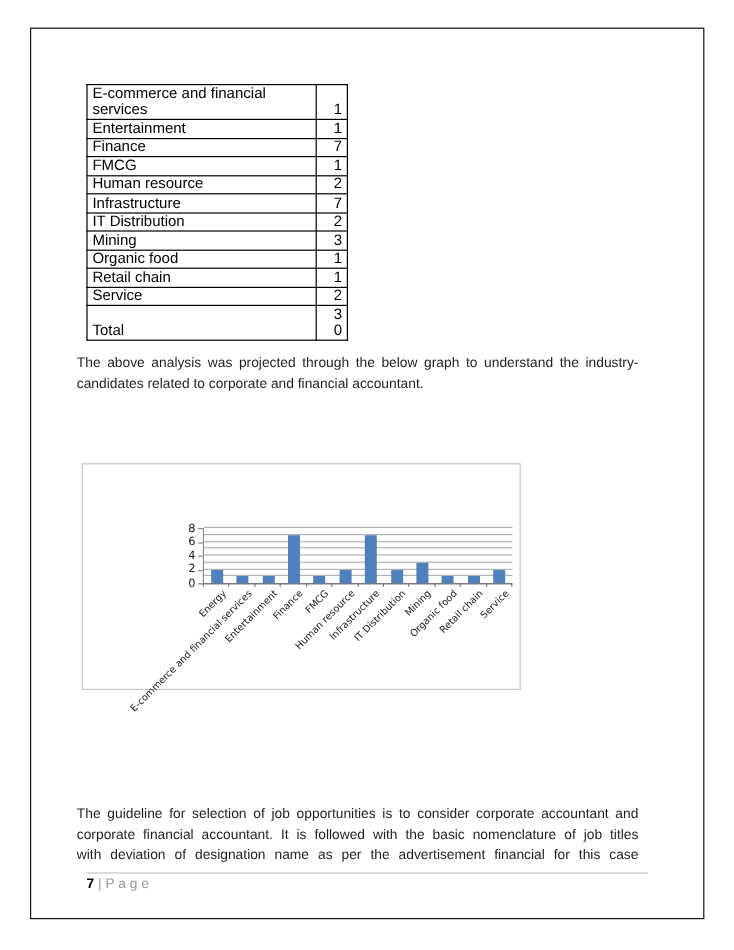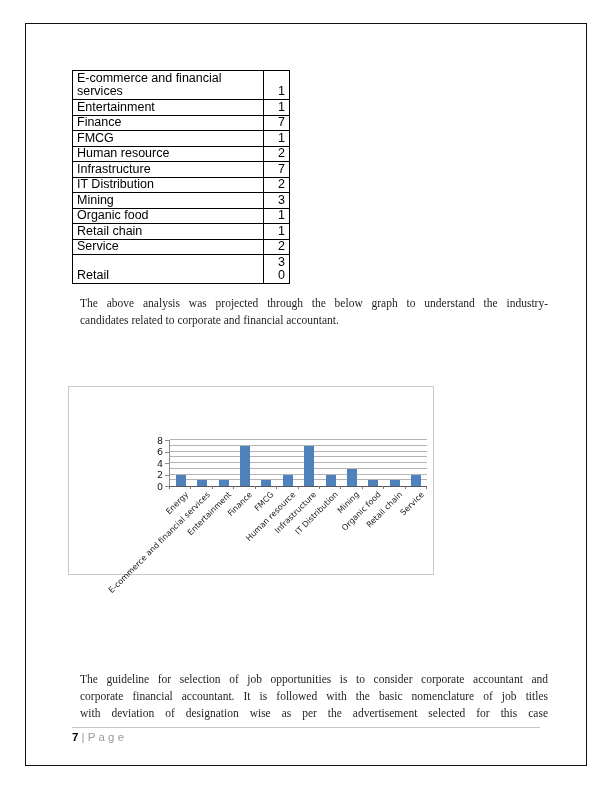--- a/index.html
+++ b/index.html
@@ -10,21 +10,21 @@
 
   
   table.counts{position:absolute;left:72px;top:70px;border-collapse:collapse;
         font-size:12.5px;line-height:13.5px;color:#000;}
   table.counts td{border:1px solid #000;padding:0.5px 4px;vertical-align:bottom;}
   td.cell-label{width:182px;}
   td.cell-num{width:17px;text-align:right;}
   .force-wrap{display:inline-block;width:7px;word-break:break-all;text-align:right;}
 
   
-  .para{position:absolute;left:80px;width:468px;font-size:11.5px;line-height:17.2px;color:#1f1f1f;font-family:Liberation Serif, serif;}
+  .para{position:absolute;left:64px;width:468px;font-size:11.5px;line-height:17.2px;color:#1f1f1f;}
   .para .jl{text-align:justify;text-align-last:justify;}
   .para .ll{text-align:left;}
 
   
   .chart{position:absolute;left:68px;top:386px;width:364px;height:187px;
         border:1px solid #c9c9c9;background:#fff;font-family:"DejaVu Sans",sans-serif;}
   .chart-title{position:absolute;left:16px;top:6px;width:354px;font-size:17px;font-weight:bold;
         line-height:21px;color:#1a1a1a;letter-spacing:-0.2px;}
   .plot{position:absolute;left:100px;top:53px;width:257px;height:46px;
         border-left:1px solid #8c8c8c;border-bottom:1px solid #595959;}
@@ -88,21 +88,21 @@
         </tr>
         <tr>
           <td class="cell-label">Retail chain</td>
           <td class="cell-num">1</td>
         </tr>
         <tr>
           <td class="cell-label">Service</td>
           <td class="cell-num">2</td>
         </tr>
         <tr>
-          <td class="cell-label">Retail</td>
+          <td class="cell-label">Total</td>
           <td class="cell-num"><span class="force-wrap">30</span></td>
         </tr>
       </tbody>
   </table>
 
   <div class="para" style="top:295px;">
     <div class="jl">The above analysis was projected through the below graph to understand the industry-</div>
     <div class="ll">candidates related to corporate and financial accountant.</div>
   </div>
 
@@ -165,21 +165,21 @@
         <div class="xlab" style="right: 56.5417px; top: 103px;">Organic food</div>
         <div class="xlab" style="right: 35.125px; top: 103px;">Retail chain</div>
         <div class="xlab" style="right: 13.7083px; top: 103px;">Service</div>
       </div>
   </div>
 
 
   <div class="para" style="top:671px;">
     <div class="jl">The guideline for selection of job opportunities is to consider corporate accountant and</div>
     <div class="jl">corporate financial accountant. It is followed with the basic nomenclature of job titles</div>
-    <div class="jl">with deviation of designation wise as per the advertisement selected for this case</div>
+    <div class="jl">with deviation of designation name as per the advertisement financial for this case</div>
   </div>
 
   <div class="footer-rule"></div>
   <div class="footer">
     <span class="pnum">7</span>
     <span>|</span>
     <span>P a g e</span>
   </div>
 </div>
 

